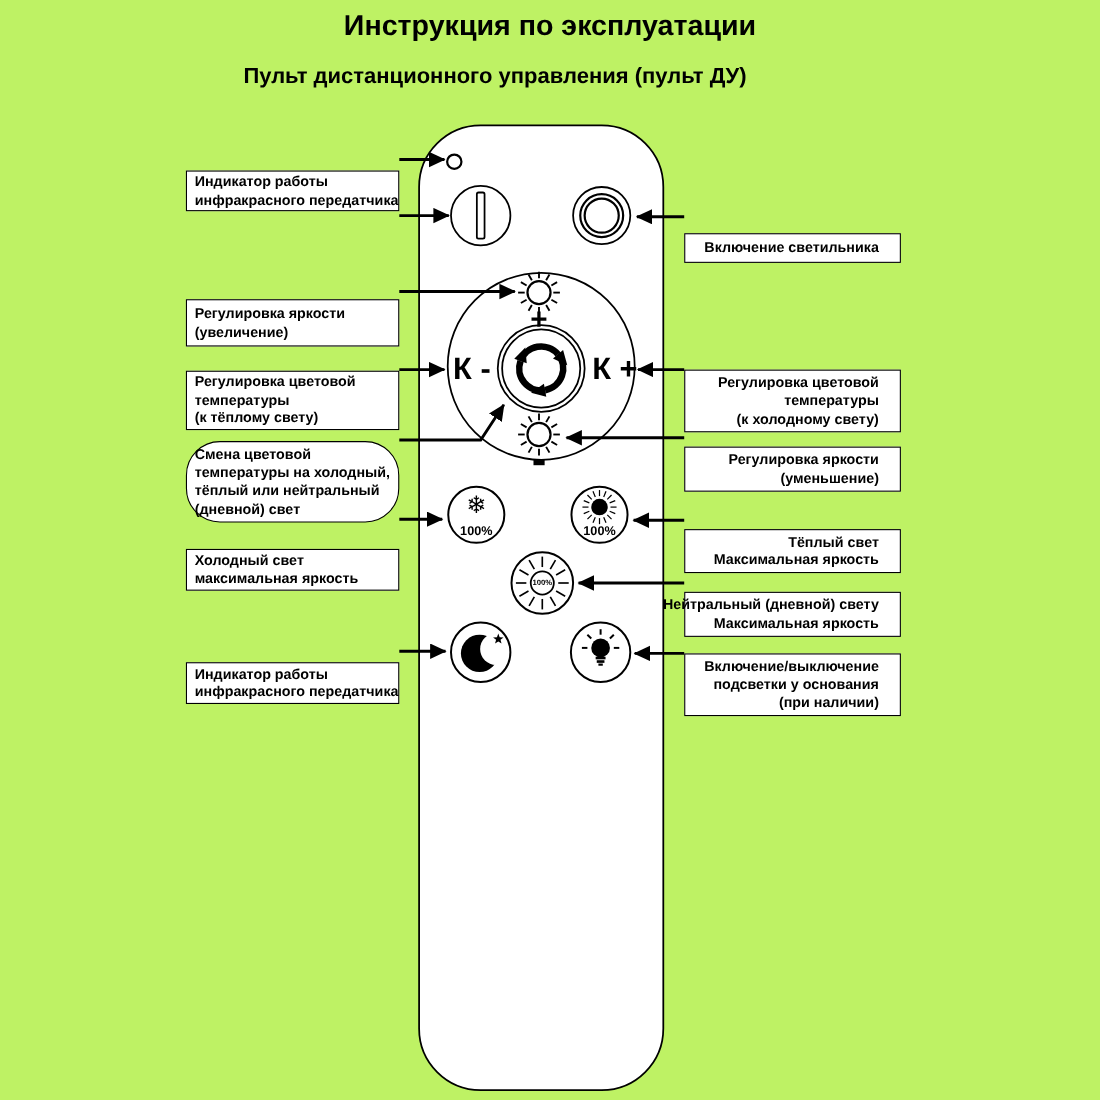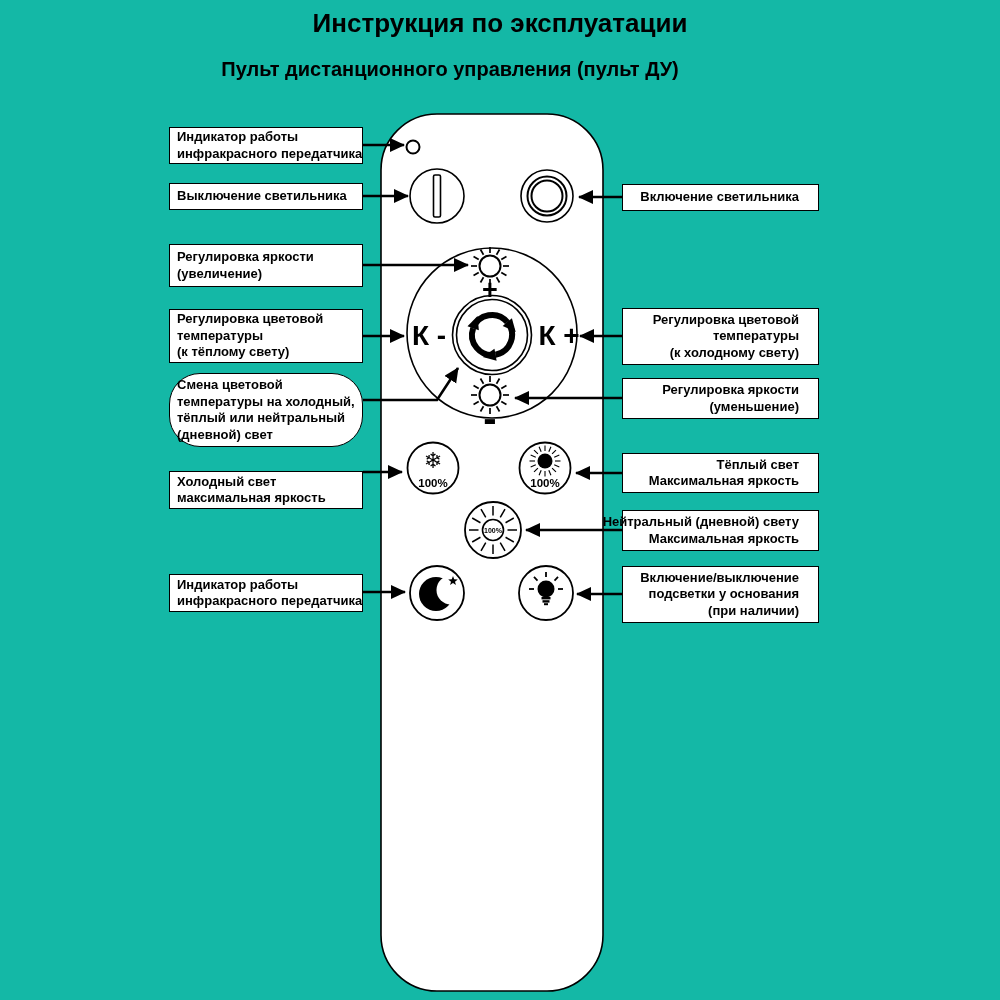--- a/index.html
+++ b/index.html
@@ -1,42 +1,41 @@
 <!DOCTYPE html>
 <html><head>
 <meta charset="utf-8">
 <style>
   html,body{margin:0;padding:0;background:#fff;}
-  .page{position:relative;width:1000px;height:1000px;background:#14b8a6;overflow:hidden;
+  .page{position:relative;width:1000px;height:1000px;background:#bef264;overflow:hidden;
         font-family:"Liberation Sans",sans-serif;color:#000;}
   .title{position:absolute;left:0;top:8px;width:1000px;text-align:center;
          font-size:26px;font-weight:bold;}
   .subtitle{position:absolute;left:0;top:58px;width:900px;text-align:center;
          font-size:20px;font-weight:bold;}
   .callout{position:absolute;box-sizing:border-box;border:1.7px solid #000;background:#fff;
          font-size:13px;font-weight:bold;line-height:16.5px;white-space:pre;
-         display:flex;flex-direction:column;justify-content:center;}
+         display:flex;flex-direction:column;justify-content:center;margin-top:28px;}
   .callout.left{left:169px;width:194px;align-items:flex-start;padding:2px 0 2px 7px;text-align:left;}
   .callout.right{left:622px;width:197px;align-items:flex-end;padding:2px 19px 2px 0;text-align:right;}
   svg{position:absolute;left:0;top:0;}
   .ln{stroke:#000;fill:none;}
   .arrow{stroke:#000;stroke-width:2.6;fill:none;marker-end:url(#ah);}
   .svgtxt{font-family:"Liberation Sans",sans-serif;font-weight:bold;fill:#000;}
 </style>
 </head>
 <body>
 
 <div class="page">
 
   <div class="title">Инструкция по эксплуатации</div>
   <div class="subtitle">Пульт дистанционного управления (пульт ДУ)</div>
 
   <div class="callout left" style="top:127px;height:37px;"><span>Индикатор работы
 инфракрасного передатчика</span></div>
-  <div class="callout left" style="top:183px;height:27px;"><span>Выключение светильника</span></div>
   <div class="callout left" style="top:244px;height:43px;"><span>Регулировка яркости
 (увеличение)</span></div>
   <div class="callout left" style="top:309px;height:54px;"><span>Регулировка цветовой
 температуры
 (к тёплому свету)</span></div>
   <div class="callout left" style="top:373px;height:74px;border-radius:31px;"><span>Смена цветовой
 температуры на холодный,
 тёплый или нейтральный
 (дневной) свет</span></div>
   <div class="callout left" style="top:471px;height:38px;"><span>Холодный свет

